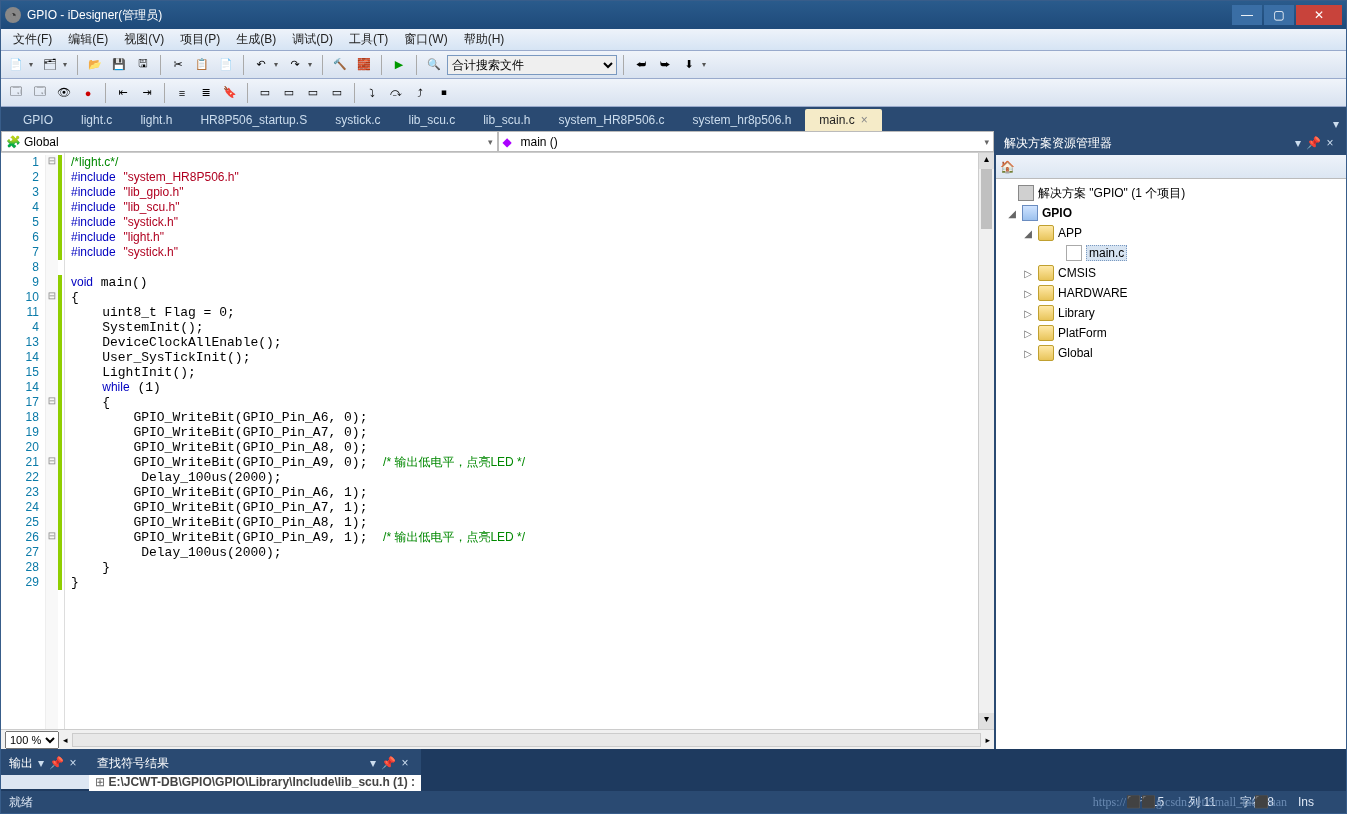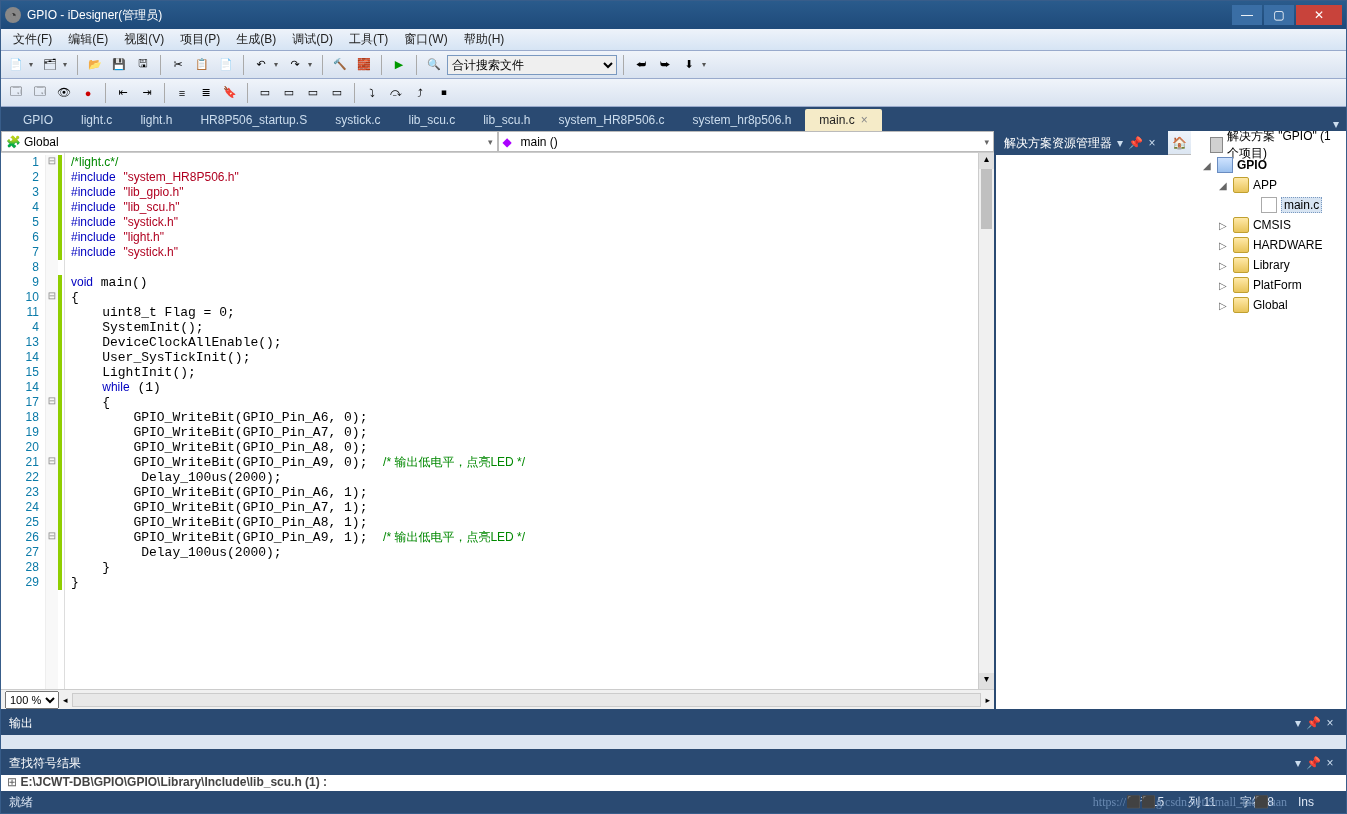--- a/index.html
+++ b/index.html
@@ -62,37 +62,37 @@
 .editor .vscroll { width:16px; background:#f0f0f0; border-left:1px solid #ccc; position:relative; }
 .editor .vscroll .up, .editor .vscroll .down { height:16px; background:#e0e0e0; text-align:center; font-size:10px; }
 .editor .vscroll .thumb { position:absolute; left:2px; right:2px; top:16px; height:60px; background:#c0c0c0; }
 
 
 .editorfoot { height: 20px; background: #f0f0f0; border-top: 1px solid #ccc; display: flex; align-items: center; padding: 0 4px; gap:4px; }
 .editorfoot select { height:18px; font-size:11px; }
 .editorfoot .hscroll { flex:1; height:14px; background:#e8e8e8; border:1px solid #ccc; position:relative; }
 
 
-.solexp { width: 350px; display: flex; flex-direction: row; background: #fff; }
+.solexp { width: 350px; display: flex; flex-direction: column; background: #fff; }
 .panelhdr { height: 24px; background: #2a4a72; color: #fff; display: flex; align-items: center; padding: 0 8px; font-size: 12px; }
 .panelhdr .spacer { flex:1; }
 .panelhdr .pbtn { width:16px; text-align:center; cursor:pointer; color:#cde; }
 .solexp .toolbar2 { height: 24px; background: linear-gradient(to bottom,#eef3fa,#dce6f2); border-bottom:1px solid #bbb; display:flex; align-items:center; padding:0 4px; }
 .solexp .tree { flex:1; padding: 4px 6px; overflow:auto; }
 .tree .node { display: flex; align-items: center; height: 20px; gap: 4px; cursor: pointer; padding-left: var(--indent,0); }
 .tree .node .exp { width:12px; font-size:10px; color:#666; text-align:center; }
 .tree .node .ico { width:16px; height:16px; display:inline-flex; align-items:center; justify-content:center; font-size:11px; }
 .tree .node.selected span.lbl { background:#d7e4f2; border:1px dotted #7a99c0; padding:0 2px; }
 .ico.folder { background:linear-gradient(#ffe9a8,#e8c45a); border:1px solid #c0a030; border-radius:2px; }
 .ico.proj { background:linear-gradient(#cfe3ff,#9cc1ee); border:1px solid #6a8cc0; }
 .ico.file { background:#fff; border:1px solid #aaa; }
 .ico.sol { background:#d0d0d0; border:1px solid #888; }
 
 
-.bottompanels { display:flex; flex-direction:column; }
+.bottompanels { display:flex; flex-direction:row; }
 .outpanel { border-top: 2px solid #2a4a72; }
 .outpanel .panelhdr { background:#2a4a72; }
 .outpanel .body { height: 14px; background:#dde6f2; overflow:hidden; padding:0 6px; font-size:11px; color:#444; }
 .findpanel .body { height: 16px; background:#fff; padding:0 6px; font-size:11px; overflow:hidden; }
 
 
 .statusbar { height: 22px; background: #2a4a72; color: #dfe8f5; display: flex; align-items: center; padding: 0 8px; font-size: 11px; }
 .statusbar .cell { margin-right: 24px; }
 .statusbar .spacer { flex:1; }
 .watermark { color:#6a8ab2; }

